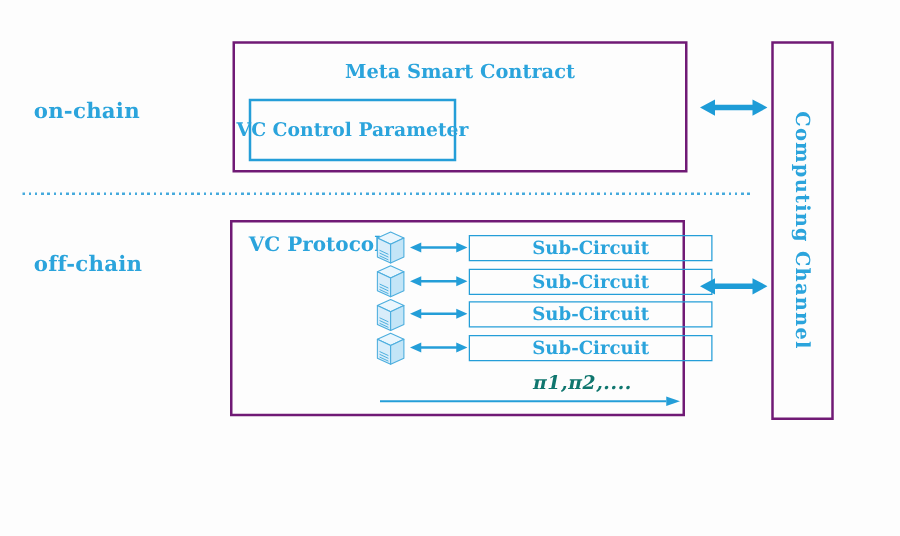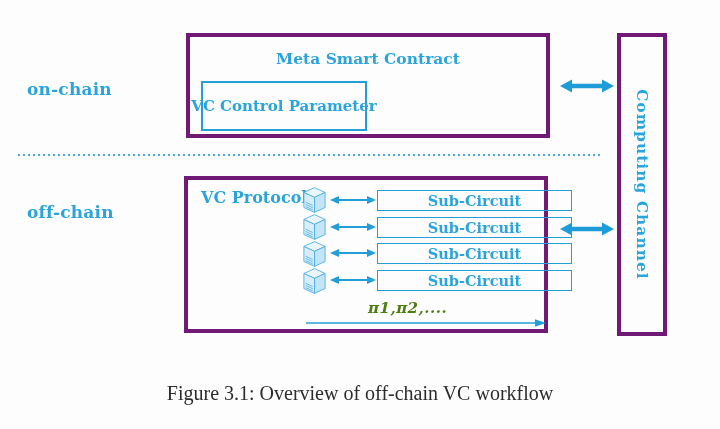--- a/index.html
+++ b/index.html
@@ -12,21 +12,21 @@
   .canvas{position:absolute;left:0;top:0;width:720px;height:429px;}
   .chain-label{
     position:absolute;left:27px;
     font-size:17px;font-weight:bold;color:#2ba4dc;
     letter-spacing:.2px;white-space:nowrap;
   }
   #onchain{top:79px;}
   #offchain{top:202px;}
 
   .box{
-    position:absolute;border:4px solid #701a75;background:transparent;
+    position:absolute;border:2px solid #701a75;background:transparent;
     box-sizing:border-box;
   }
   .meta-box{left:186px;top:33px;width:364px;height:105px;}
   .meta-title{
     text-align:center;margin-top:12px;
     font-size:15.5px;font-weight:bold;color:#2ba4dc;
   }
   .inner-box{
     position:absolute;top:44px;width:166px;height:50px;
     border:2px solid #249ed8;box-sizing:border-box;
@@ -49,22 +49,22 @@
   .cube{position:absolute;left:115px;width:23px;height:28px;}
   .cube-arrow{position:absolute;left:142px;width:46px;height:12px;}
   .sub-circuit{
     position:absolute;left:189px;width:195px;height:21px;
     border:1.5px solid #249ed8;box-sizing:border-box;
     display:flex;align-items:center;justify-content:center;
     font-size:14.5px;font-weight:bold;color:#2ba4dc;
   }
   .proof-label{
     position:absolute;left:180px;top:119px;width:200px;
-    text-align:left;font-size:15px;font-weight:bold;font-style:italic;
-    color:#4d7c0f;letter-spacing:.5px;
+    text-align:center;font-size:15px;font-weight:bold;font-style:italic;
+    color:#0f766e;letter-spacing:.5px;
   }
   .proof-arrow{position:absolute;left:118px;top:138px;width:240px;height:10px;}
 
   .channel-box{
     left:617px;top:33px;width:50px;height:303px;
     display:flex;align-items:center;justify-content:center;
   }
   .channel-label{
     writing-mode:vertical-rl;text-orientation:mixed;
     font-size:15.5px;font-weight:bold;color:#2ba4dc;
@@ -189,15 +189,14 @@
     <line x1="9" y1="10" x2="45" y2="10" stroke="#1e9cd7" stroke-width="4.5"></line>
     <polygon points="0,10 12,3.5 12,16.5" fill="#1e9cd7"></polygon>
     <polygon points="54,10 42,3.5 42,16.5" fill="#1e9cd7"></polygon>
   </svg>
   <svg class="thick-arrow" id="arrow-offchain" viewBox="0 0 54 20">
     <line x1="9" y1="10" x2="45" y2="10" stroke="#1e9cd7" stroke-width="4.5"></line>
     <polygon points="0,10 12,3.5 12,16.5" fill="#1e9cd7"></polygon>
     <polygon points="54,10 42,3.5 42,16.5" fill="#1e9cd7"></polygon>
   </svg>
 
-  <div class="caption">Figure 3.1: Overview of off-chain VC workflow</div>
 
 </div>
 
 </body></html>

